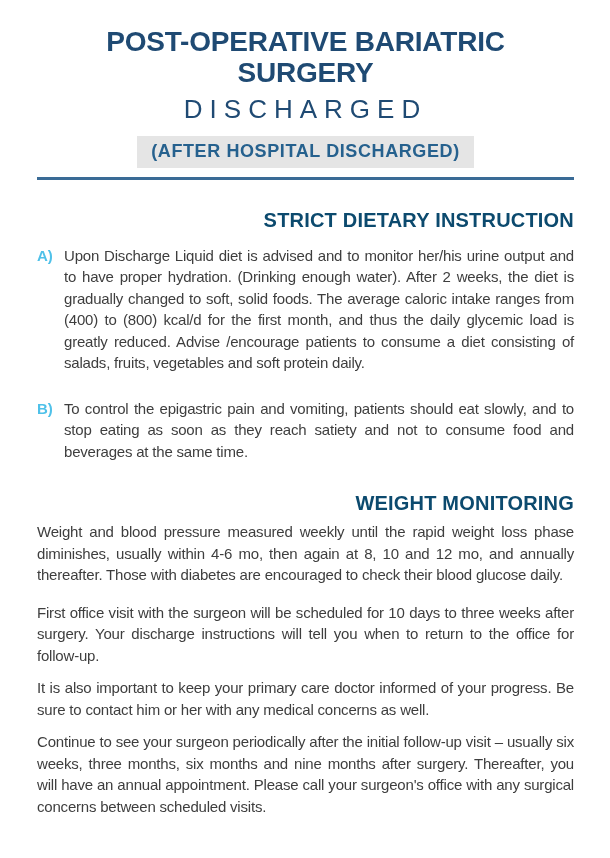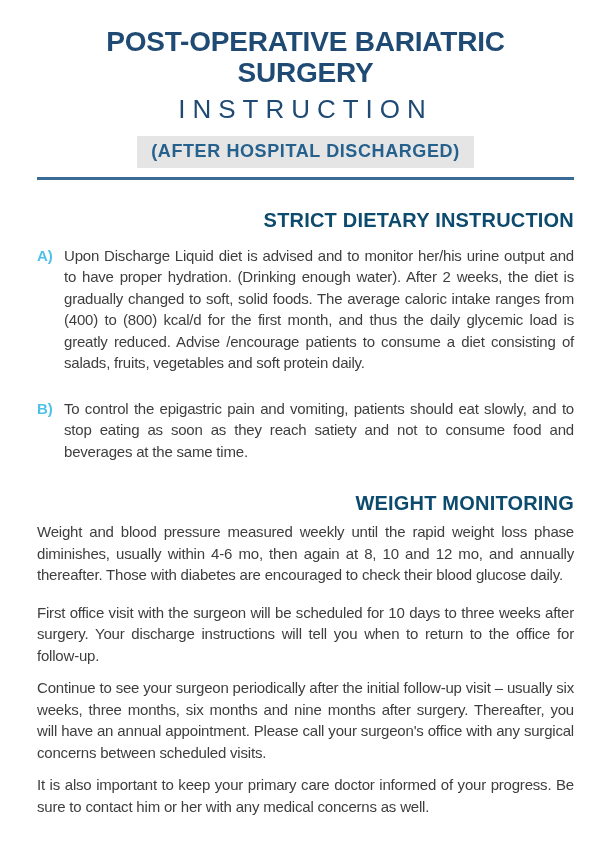--- a/index.html
+++ b/index.html
@@ -83,21 +83,21 @@
   .para + .para { margin-top: 11px; }
   .followup-first { margin-top: 16px; }
 </style>
 </head>
 <body>
 
 <div class="page">
 
   <div class="doc-header">
     <div class="doc-title">POST-OPERATIVE BARIATRIC SURGERY</div>
-    <div class="doc-subtitle">INSTRUCTION</div>
+    <div class="doc-subtitle">DISCHARGED</div>
     <div class="doc-badge">(AFTER HOSPITAL DISCHARGED)</div>
     <hr class="header-divider">
   </div>
 
   <div>
     <div class="section-heading heading-dietary">STRICT DIETARY INSTRUCTION</div>
 
     <div class="list-item">
       <span class="list-marker">A)</span>
       <p class="body-text list-text">Upon Discharge Liquid diet is advised and to monitor her/his urine output and to have proper hydration. (Drinking enough water). After 2 weeks, the diet is gradually changed to soft, solid foods. The average caloric intake ranges from (400) to (800) kcal/d for the first month, and thus the daily glycemic load is greatly reduced. Advise /encourage patients to consume a diet consisting of salads, fruits, vegetables and soft protein daily.</p>
@@ -109,17 +109,17 @@
     </div>
   </div>
 
   <div>
     <div class="section-heading heading-weight">WEIGHT MONITORING</div>
     <p class="body-text para">Weight and blood pressure measured weekly until the rapid weight loss phase diminishes, usually within 4-6 mo, then again at 8, 10 and 12 mo, and annually thereafter. Those with diabetes are encouraged to check their blood glucose daily.</p>
   </div>
 
   <div>
     <p class="body-text para followup-first">First office visit with the surgeon will be scheduled for 10 days to three weeks after surgery. Your discharge instructions will tell you when to return to the office for follow-up.</p>
+    <p class="body-text para">It is also important to keep your primary care doctor informed of your progress. Be sure to contact him or her with any medical concerns as well.</p>
     <p class="body-text para">Continue to see your surgeon periodically after the initial follow-up visit – usually six weeks, three months, six months and nine months after surgery. Thereafter, you will have an annual appointment. Please call your surgeon's office with any surgical concerns between scheduled visits.</p>
-    <p class="body-text para">It is also important to keep your primary care doctor informed of your progress. Be sure to contact him or her with any medical concerns as well.</p>
   </div>
 
 </div>
 
 </body></html>

